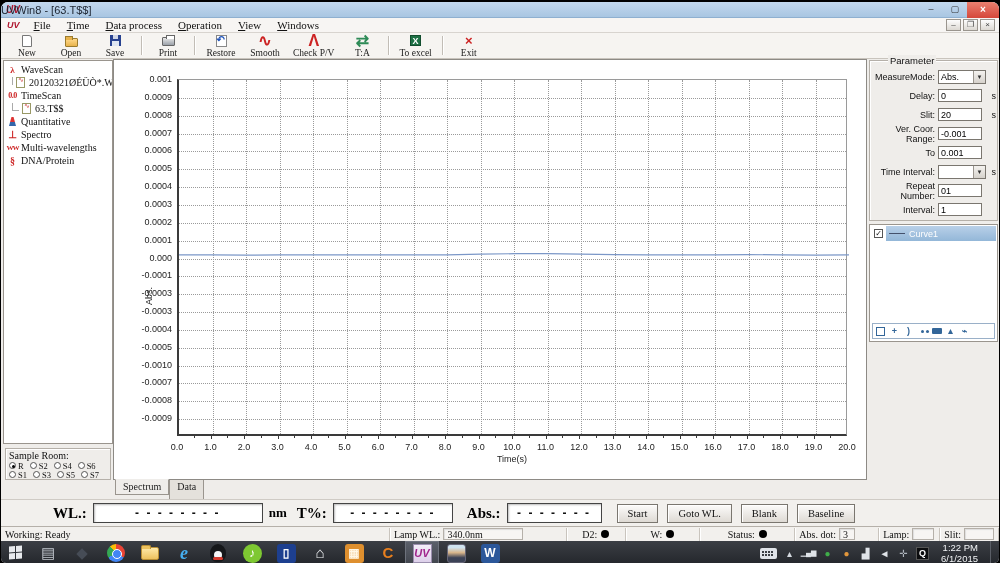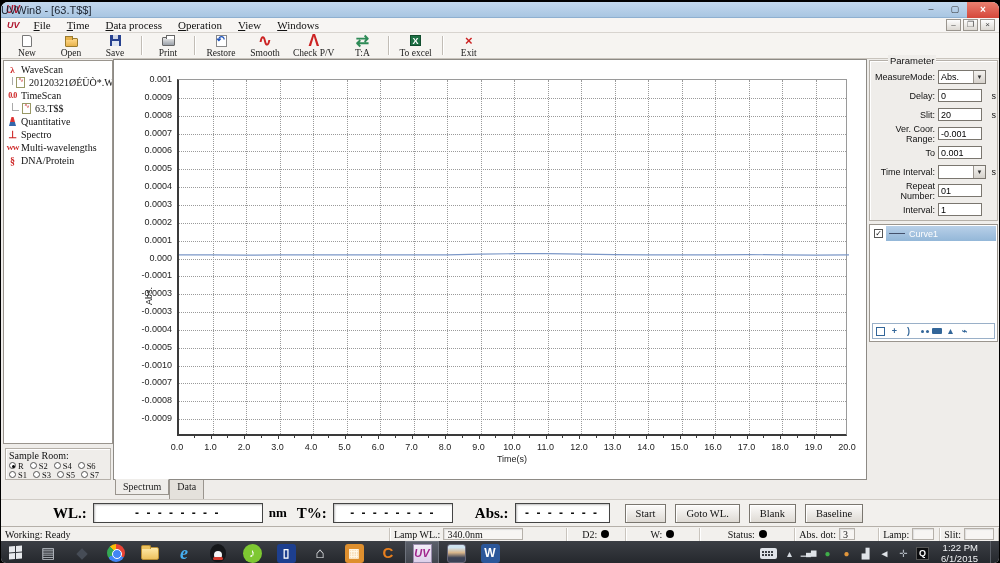--- a/index.html
+++ b/index.html
@@ -617,21 +617,21 @@
       </div>
     </div>
   </div>
 
   <div class="readout">
     <span class="ro-label">WL.:</span>
     <span class="ro-box" style="width:170px">- - - - - - - -</span>
     <span class="ro-unit">nm</span>
     <span class="ro-label">T%:</span>
     <span class="ro-box" style="width:120px">- - - - - - - -</span>
-    <span class="ro-label" style="margin-left:16px">Abs.:</span>
+    <span class="ro-label" style="margin-left:8px">Abs.:</span>
     <span class="ro-box" style="width:95px">- - - - - - -</span>
     <span class="ro-btn">Start</span>
     <span class="ro-btn">Goto WL.</span>
     <span class="ro-btn">Blank</span>
     <span class="ro-btn">Baseline</span>
   </div>
 
   <div class="statusbar">
     <span class="sb-cell" style="width:410px">
       <span>Working:</span>&nbsp;

